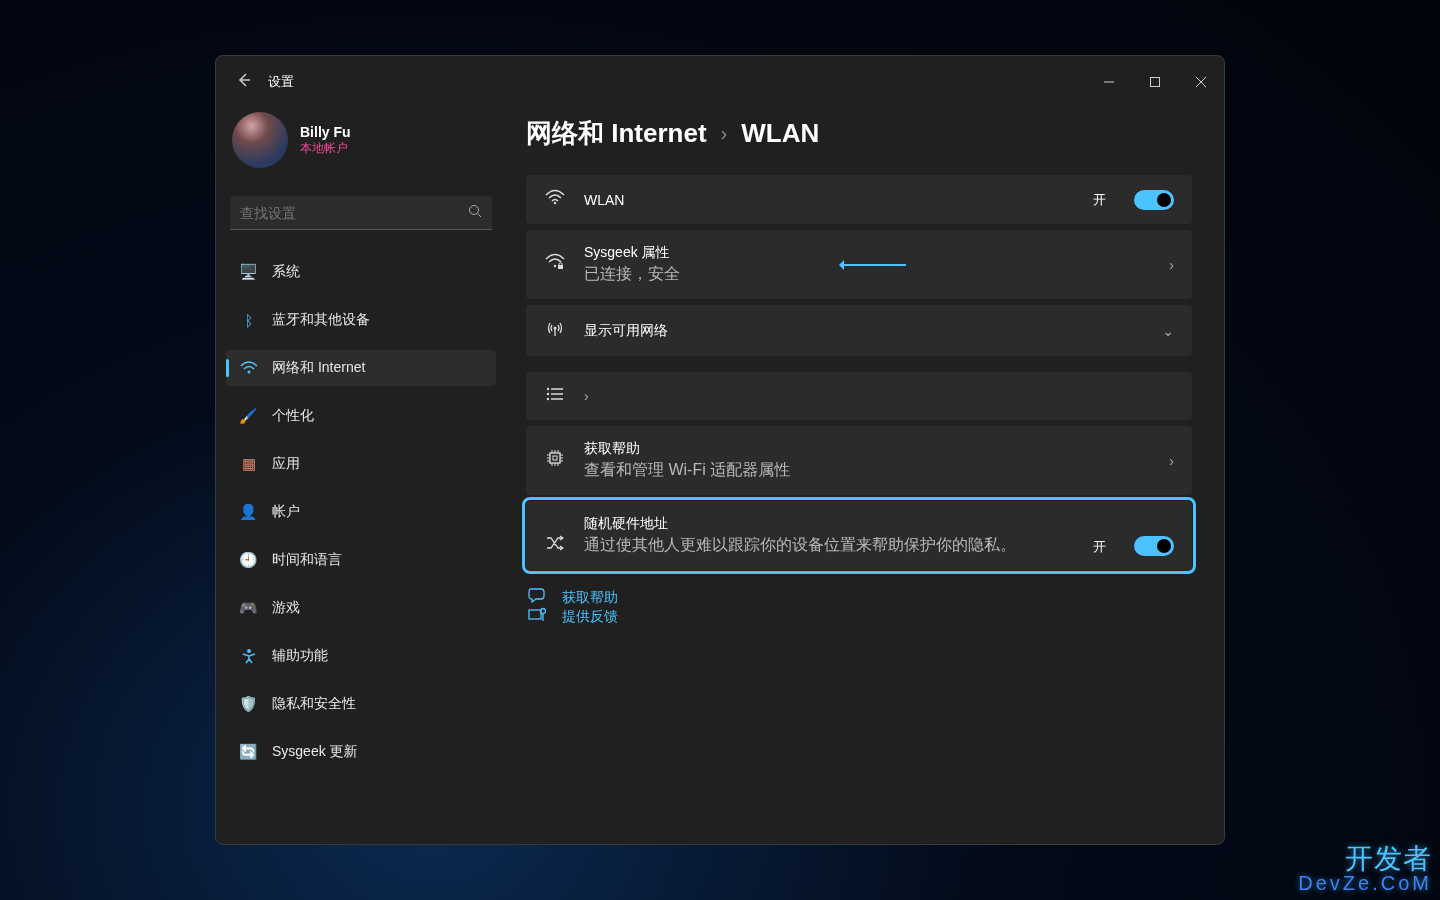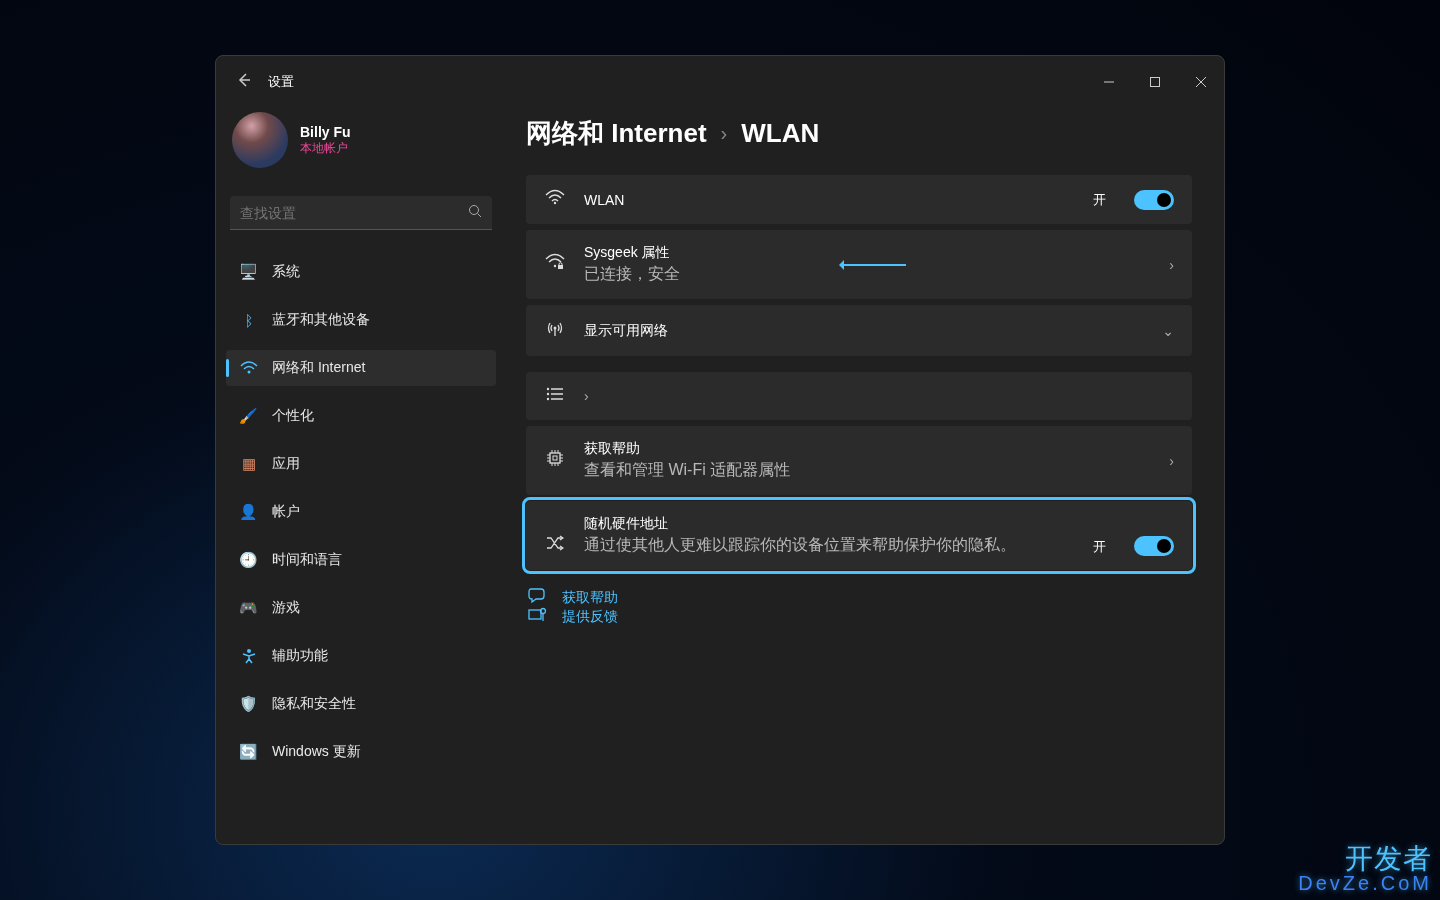--- a/index.html
+++ b/index.html
@@ -183,21 +183,21 @@
             </svg>
         </span>
         <span>辅助功能</span>
       </div>
       <div class="navitem">
         <span class="nav-ico">🛡️</span>
         <span>隐私和安全性</span>
       </div>
       <div class="navitem">
         <span class="nav-ico" style="color:#4cc2ff;">🔄</span>
-        <span>Windows 更新</span>
+        <span>Sysgeek 更新</span>
       </div>
     </div>
 
     <div class="main">
       <div class="breadcrumb">
         <span>网络和 Internet</span>
         <span class="sep">›</span>
         <span>WLAN</span>
       </div>
 

